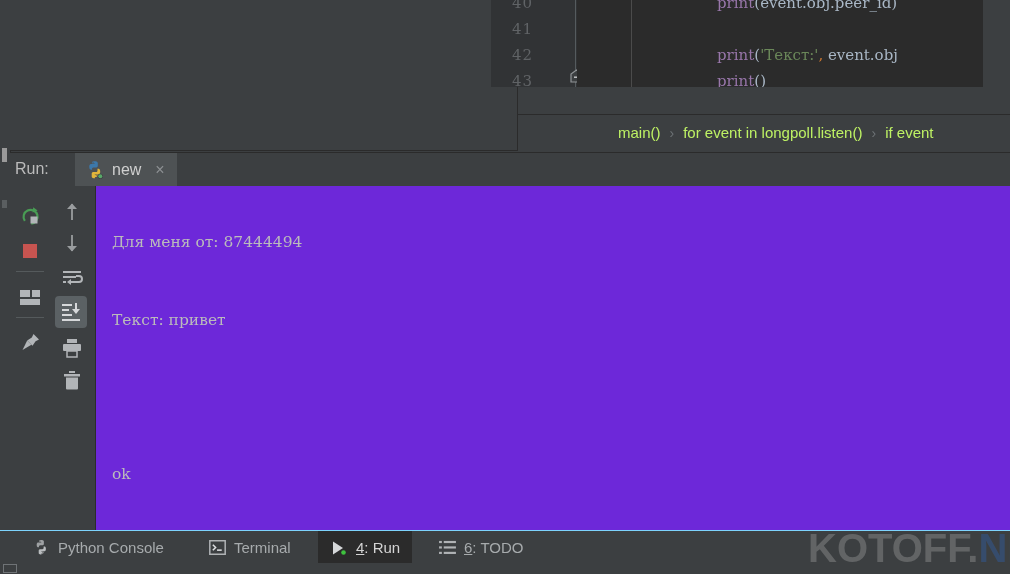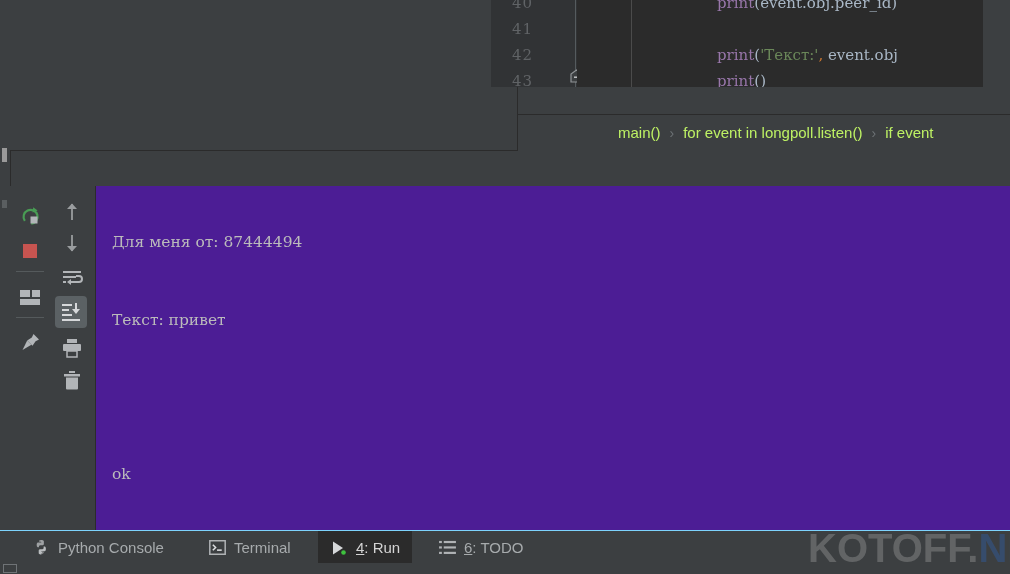--- a/index.html
+++ b/index.html
@@ -115,21 +115,21 @@
   .tbtn{
     position:absolute;width:32px;height:32px;
     display:flex;align-items:center;justify-content:center;
   }
   .tbtn.sel{background:#5b6164;border-radius:4px;}
   .tsep{position:absolute;height:1px;background:#555a5c;}
 
   
   .console{
     position:absolute;left:96px;top:186px;width:914px;height:344px;
-    background:#4c1d95;overflow:hidden;
+    background:#6d28d9;overflow:hidden;
   }
   .console-inner{
     position:absolute;left:16px;top:-7px;width:890px;
     font-family:"DejaVu Serif", serif;font-size:15.5px;
     color:#bbbbbb;line-height:25.7px;white-space:pre;
   }
 
   
   .bottom-bar{
     position:absolute;left:0;top:530px;width:1010px;height:33px;
@@ -203,20 +203,35 @@
   </div>
 
   <div class="breadcrumbs">
     <span class="crumb">main()</span>
     <span class="crumb-sep">›</span>
     <span class="crumb">for event in longpoll.listen()</span>
     <span class="crumb-sep">›</span>
     <span class="crumb">if event</span>
   </div>
 
+  <div class="run-header">
+    <div class="run-label">Run:</div>
+    <div class="run-tab">
+      <span class="pyicon">
+        <svg width="20" height="20" viewBox="0 0 20 20">
+          <path d="M9.6 1.3c-2.6 0-2.4 1.1-2.4 1.1v1.2h2.5v0.4H6.2s-1.9-0.2-1.9 2.8c0 3 1.7 2.9 1.7 2.9h1V9.1s-0.1-1.7 1.6-1.7h2.6s1.6 0 1.6-1.5V3.1s0.2-1.8-3.2-1.8zM8.2 2.3c0.3 0 0.5 0.2 0.5 0.5 0 0.3-0.2 0.5-0.5 0.5-0.3 0-0.5-0.2-0.5-0.5 0-0.3 0.2-0.5 0.5-0.5z" fill="#3c78aa"></path>
+          <path d="M9.9 17.2c2.6 0 2.4-1.1 2.4-1.1v-1.2H9.8v-0.4h3.5s1.9 0.2 1.9-2.8c0-3-1.7-2.9-1.7-2.9h-1v1.6s0.1 1.7-1.6 1.7H8.3s-1.6 0-1.6 1.5v2.8s-0.2 1.8 3.2 1.8zM11.3 16.2c-0.3 0-0.5-0.2-0.5-0.5 0-0.3 0.2-0.5 0.5-0.5 0.3 0 0.5 0.2 0.5 0.5 0 0.3-0.2 0.5-0.5 0.5z" fill="#e3b53a"></path>
+          <circle cx="15.3" cy="16.3" r="2.6" fill="#3c3f41"></circle>
+          <circle cx="15.3" cy="16.3" r="2.0" fill="#59a869"></circle>
+        </svg>
+      </span>
+      <span class="tab-label">new</span>
+      <span class="close-x">×</span>
+    </div>
+  </div>
 
   <div class="toolbar-left">
     <div class="tbtn" style="left:4px;top:14px;">
       <svg width="22" height="22" viewBox="0 0 22 22">
         <path d="M4 12a7 7 0 1 1 3.6 6.1" fill="none" stroke="#499c54" stroke-width="2.2" transform="rotate(-35 11 11)"></path>
         <path d="M14.2 2.3 L18.6 5.5 L13.6 7.5 Z" fill="#499c54"></path>
         <rect x="11.5" y="11.5" width="7" height="7" fill="#b2b5b8"></rect>
       </svg>
     </div>
     <div class="tbtn" style="left:4px;top:49px;">

